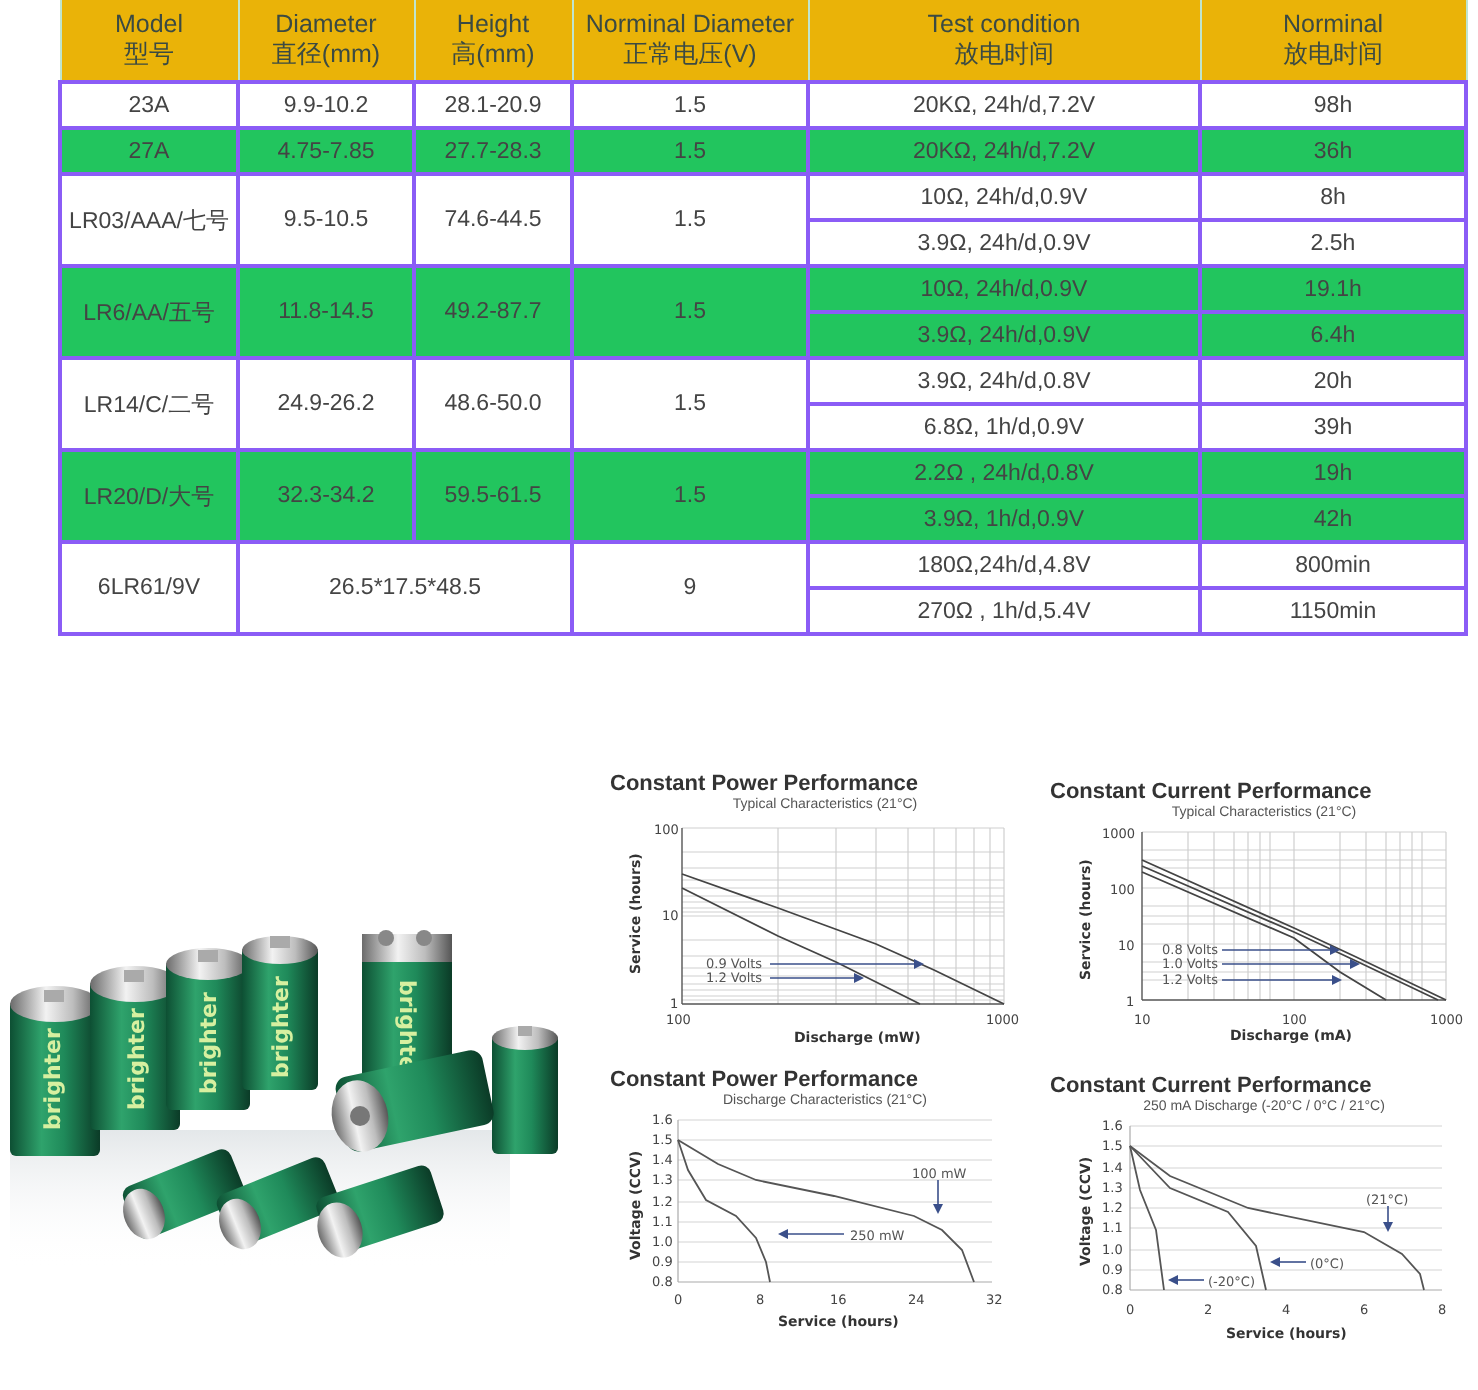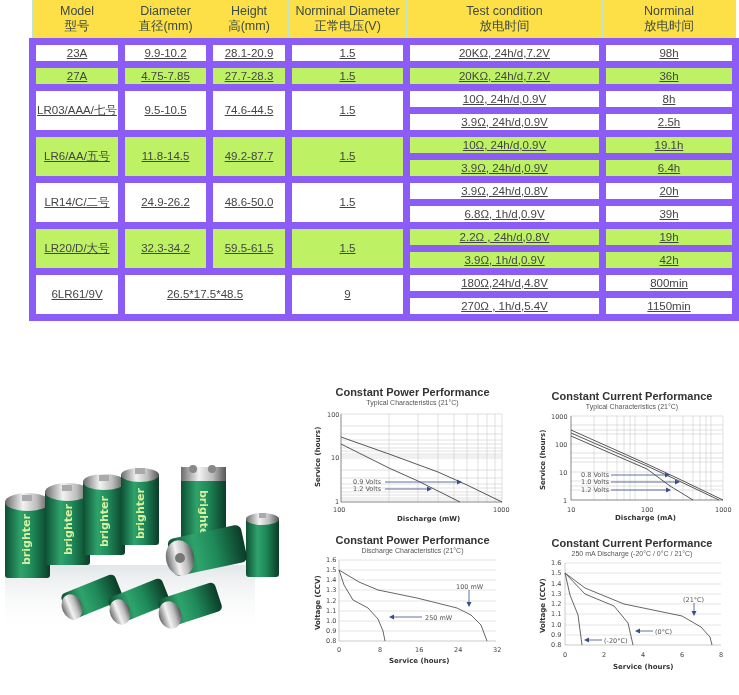--- a/index.html
+++ b/index.html
@@ -6,38 +6,38 @@
   html, body { width: 739px; height: 695px; background: #ffffff; overflow: hidden; }
   body { font-family: "Liberation Sans", "DejaVu Sans", sans-serif; color: #3a3a3a; position: relative; }
 
   
   .spec-table {
     position: absolute; left: 29px; top: 0px; width: 703px;
     border-collapse: collapse; table-layout: fixed;
     font-size: 11.5px;
   }
   .spec-table th {
-    background: #fde047; color: #3b4a43; font-weight: normal;
+    background: #eab308; color: #3b4a43; font-weight: normal;
     font-size: 12.5px; line-height: 15px; height: 41px;
     text-align: center; vertical-align: middle;
     border-left: 1px solid #bfe5cf; border-right: 1px solid #bfe5cf;
   }
   .spec-table td {
     text-align: center; vertical-align: middle;
-    border: 7px solid #8b5cf6; height: 23px; color: #444; text-decoration: underline;
+    border: 2px solid #8b5cf6; height: 23px; color: #444;
   }
-  .spec-table tr.g td { background: #bef264; }
+  .spec-table tr.g td { background: #22c55e; }
   .spec-table tr.w td { background: #ffffff; }
 
   
   .photo { position: absolute; left: 0px; top: 455px; width: 290px; height: 210px; }
 
   
   .chart { position: absolute; }
-  .chart .ctitle { position: absolute; left: 0; right: 0; text-align: center; font-weight: bold; font-size: 11px; color: #333; }
+  .chart .ctitle { position: absolute; left: 0; right: 0; text-align: left; font-weight: bold; font-size: 11px; color: #333; }
   .chart .csub { position: absolute; left: 0; right: 0; text-align: center; font-size: 7px; color: #555; }
   .chart svg { position: absolute; left: 0; top: 0; overflow: visible; }
   .ax { font-family: "DejaVu Sans", sans-serif; font-size: 6.5px; fill: #444; }
   .axb { font-family: "DejaVu Sans", sans-serif; font-size: 7px; fill: #333; font-weight: bold; }
   .lbl { font-family: "DejaVu Sans", sans-serif; font-size: 6.5px; fill: #555; }
 </style>
 </head>
 <body>
 
 <table class="spec-table">

